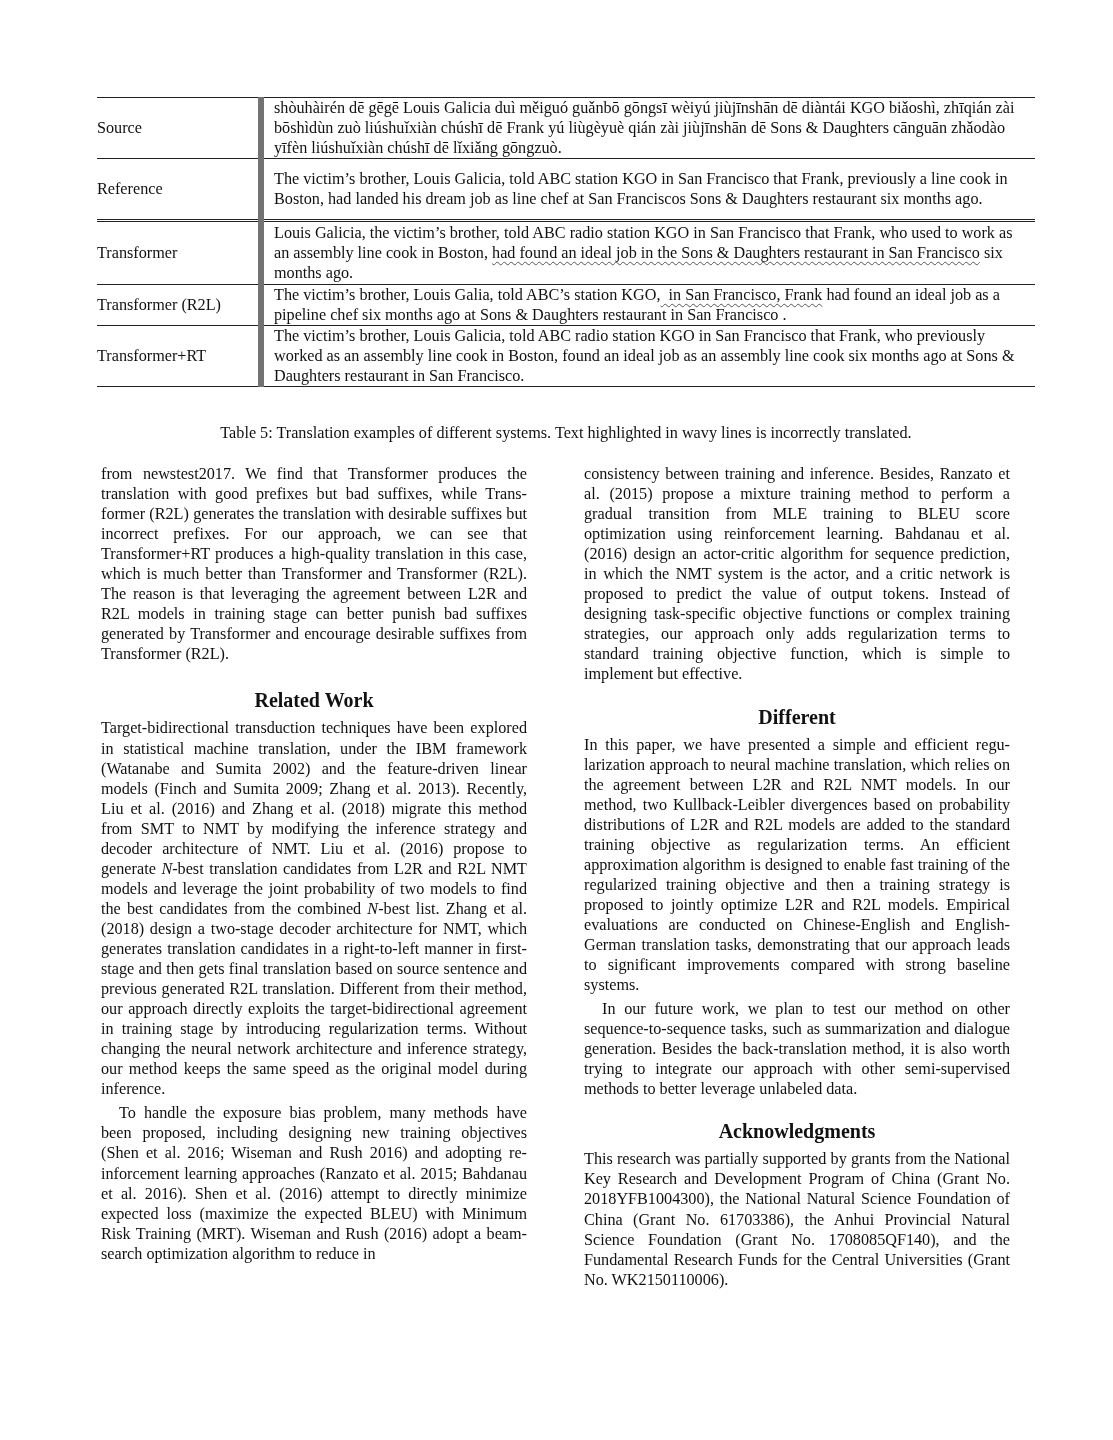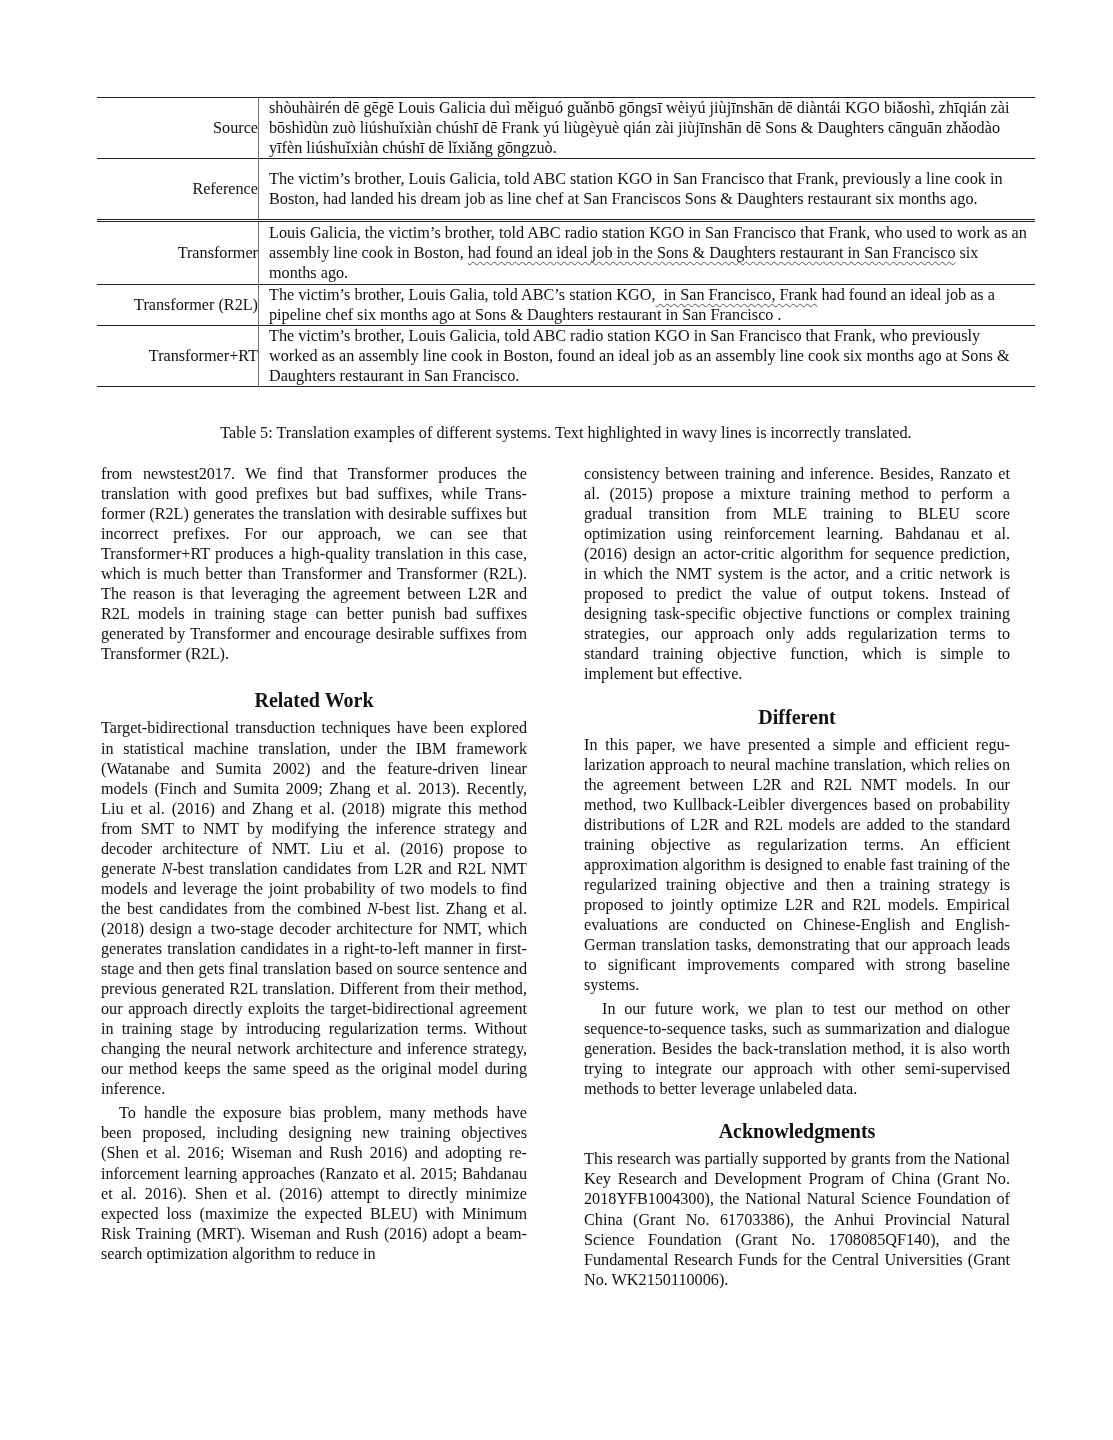--- a/index.html
+++ b/index.html
@@ -5,21 +5,21 @@
   html, body { margin: 0; padding: 0; background: #ffffff; }
   body {
     width: 1113px; height: 1440px; position: relative; overflow: hidden;
     font-family: "Liberation Serif", "DejaVu Serif", serif; color: #111;
   }
   .page { position: absolute; left: 0; top: 0; width: 1113px; height: 1440px; }
 
   
   .tbl { position: absolute; left: 97px; top: 97px; width: 938px; border-collapse: collapse; font-size: 16.2px; line-height: 20px; }
   .tbl td { padding: 0; vertical-align: middle; }
-  .tbl .label { width: 161px; text-align: right; border-right: 1px solid #737373; }
+  .tbl .label { width: 161px; text-align: left; border-right: 6px solid #737373; }
   .tbl .text { padding: 0 8px 0 10px; text-align: left; }
   .tbl tr { border-bottom: 1px solid #222; }
   .tbl tr.first { border-top: 1px solid #222; }
   .tbl tr.double-below { border-bottom: 3px double #222; }
   .tbl .row-src td { height: 60px; }
   .tbl .row-ref td { height: 60px; }
   .tbl .row-tf td { height: 62px; margin-left: 48px; }
   .tbl .row-r2l td { height: 40px; }
   .tbl .row-rt td { height: 60px; }
   .wavy { text-decoration: underline wavy #555; text-decoration-thickness: 1px; text-underline-offset: 3px; }

